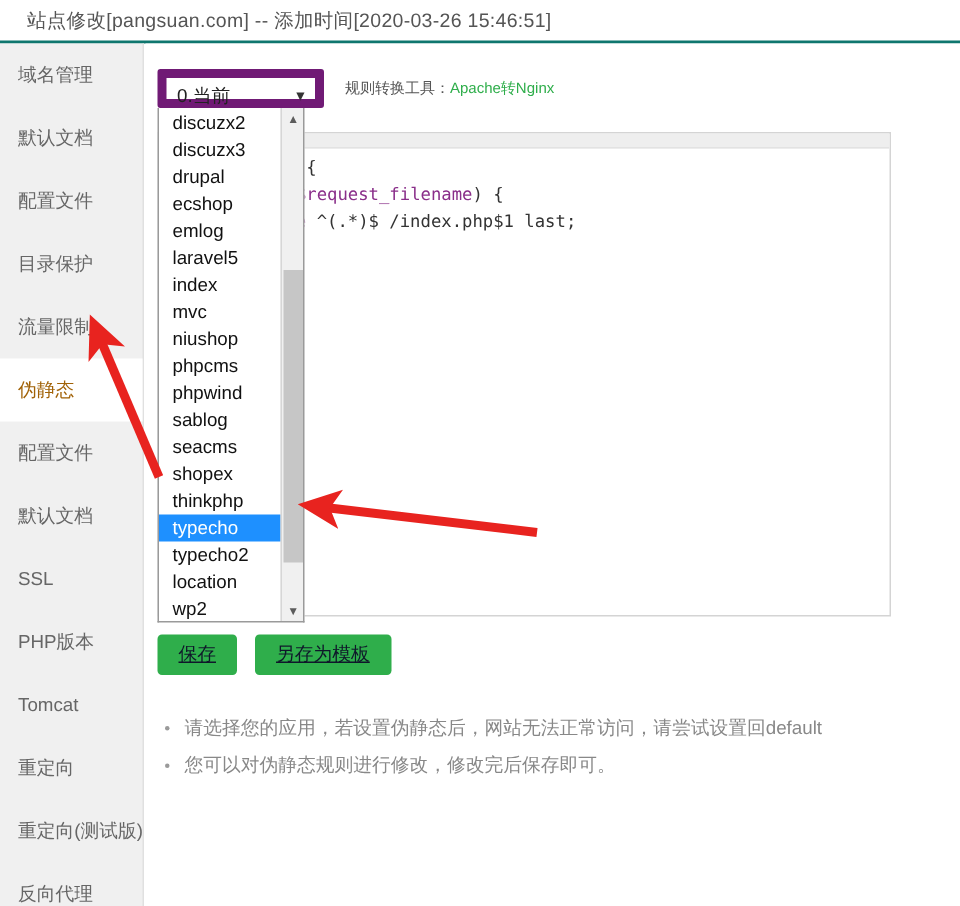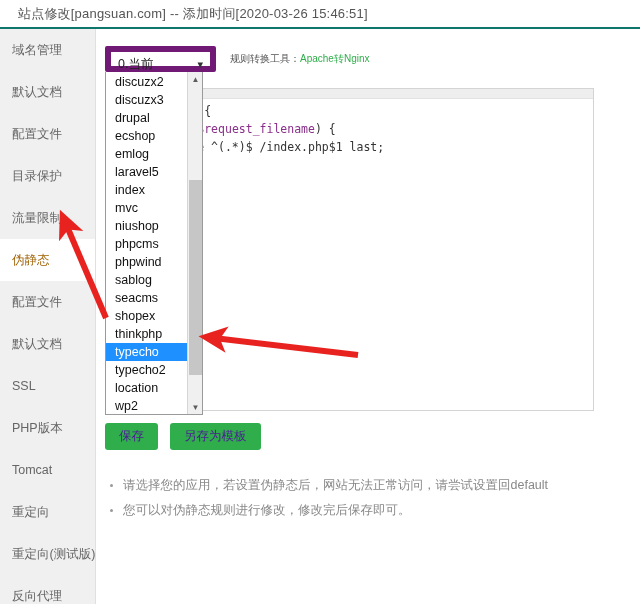--- a/index.html
+++ b/index.html
@@ -205,28 +205,29 @@
 
   
   .btn-row {
     position: absolute;
     left: 8px; top: 394px;
     display: flex;
     gap: 12px;
   }
   .btn {
     background: #2fae4b;
-    color: #4c1d95;
+    color: #0f172a;
     border: none;
     border-radius: 3px;
     font-size: 12.5px;
     font-family: inherit;
     padding: 7px 14px;
     cursor: pointer;
     line-height: 1;
+    text-decoration: underline;
   }
 
   
   .notes {
     position: absolute;
     left: 10px; top: 444px;
     width: 480px;
     margin: 0;
     padding: 0;
     list-style: none;

